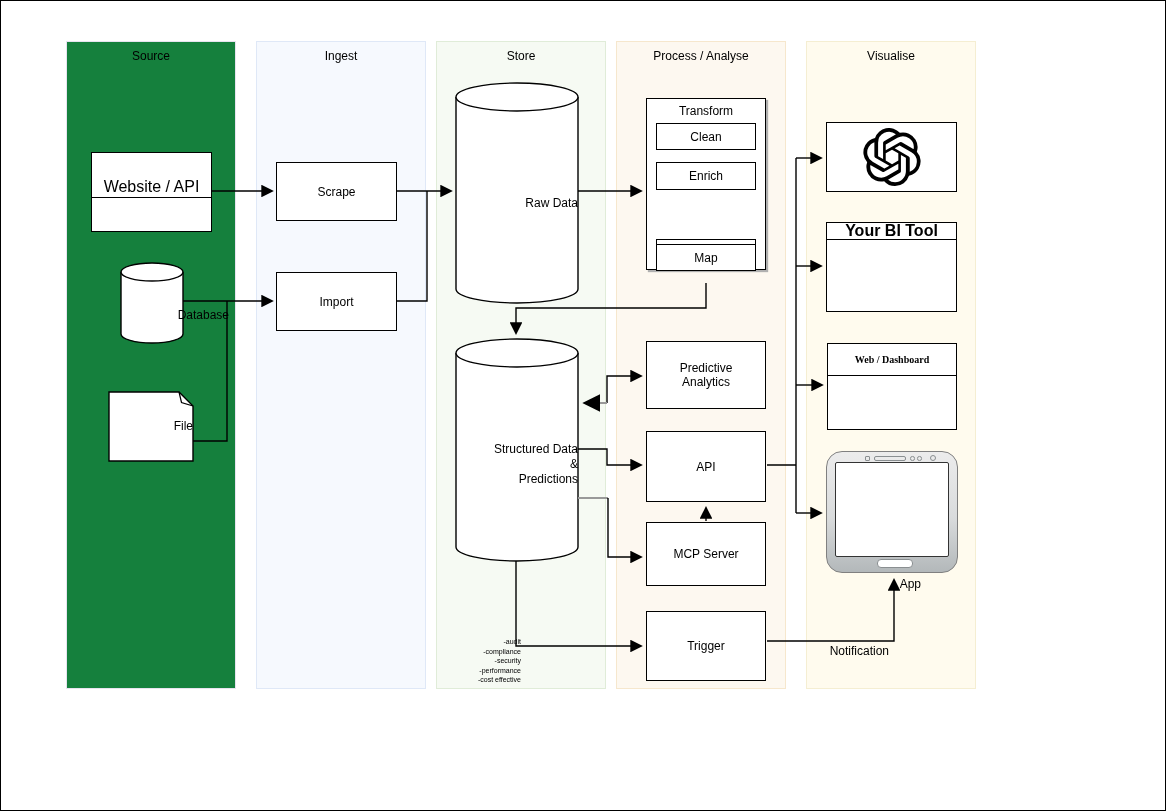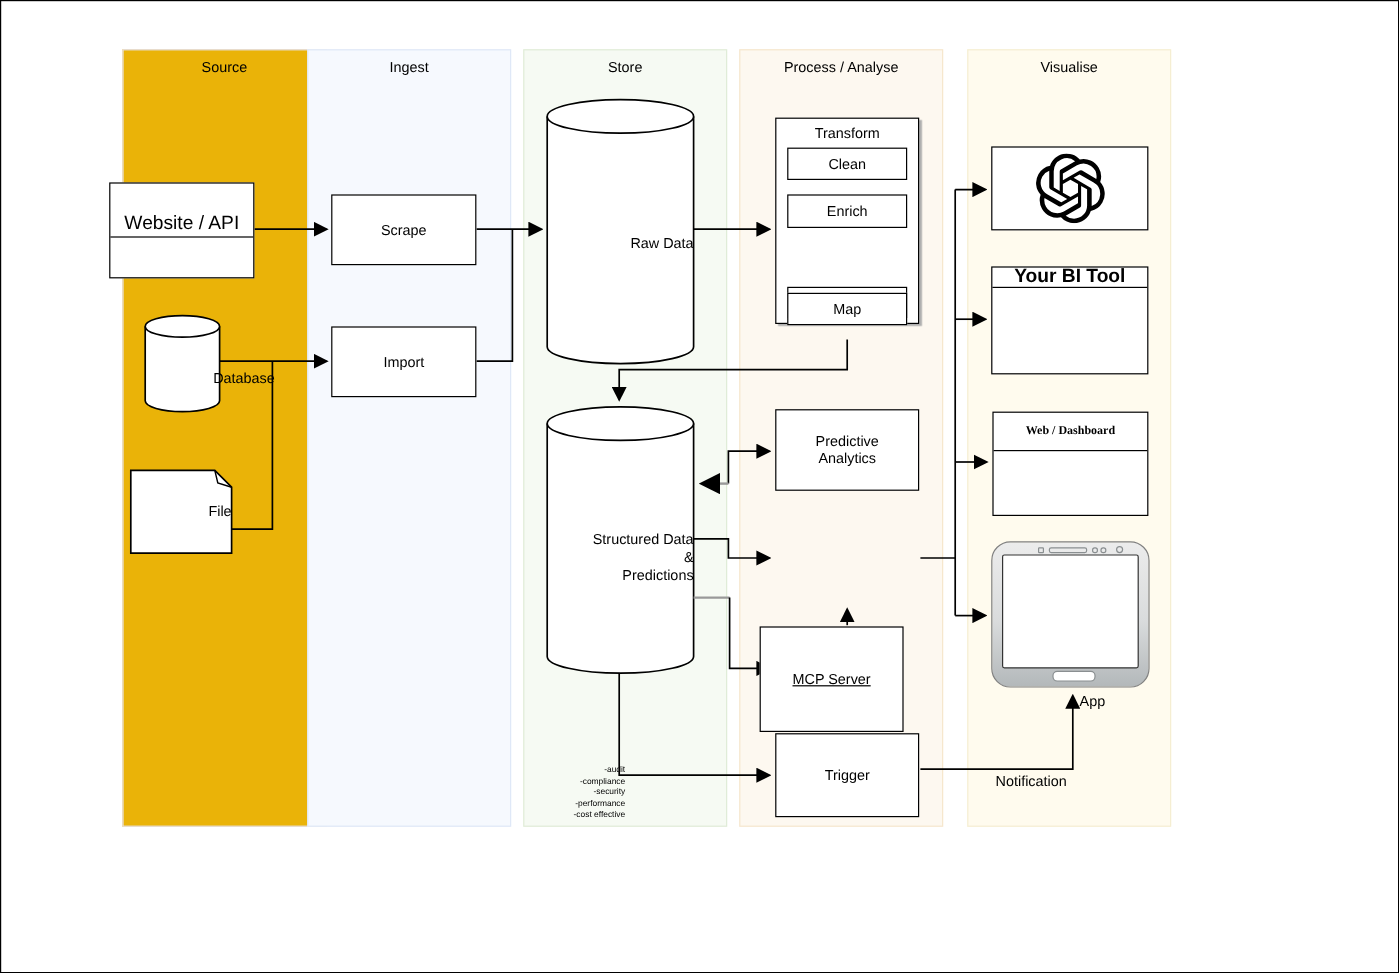--- a/index.html
+++ b/index.html
@@ -1,20 +1,20 @@
 <!DOCTYPE html>
 <html><head>
 <meta charset="utf-8">
 <style>
   html,body{margin:0;padding:0;background:#fff;}
   body{font-family:"Liberation Sans","DejaVu Sans",sans-serif;color:#000;}
   .frame{position:relative;width:1166px;height:811px;border:1px solid #000;box-sizing:border-box;background:#fff;overflow:hidden;}
   .lane{position:absolute;top:40px;width:170px;height:648px;box-sizing:border-box;z-index:1;}
   .lane-title{text-align:center;padding-top:7px;font-size:12px;}
-  .lane-source{left:65px;background:#eab308;border:1px solid #e7e3f0;margin-left:36px;}
+  .lane-source{left:65px;background:#15803d;border:1px solid #e7e3f0;}
   .lane-ingest{left:255px;background:#f6f9fe;border:1px solid #dfe8f7;}
   .lane-store{left:435px;background:#f6faf3;border:1px solid #e0ecd8;}
   .lane-process{left:615px;background:#fdf8f0;border:1px solid #f6e7cd;}
   .lane-visualise{left:805px;background:#fffbee;border:1px solid #f5eed2;}
   svg.wires{position:absolute;left:0;top:0;z-index:2;pointer-events:none;}
   .node{position:absolute;box-sizing:border-box;background:#fff;border:1.5px solid #000;z-index:3;
         display:flex;align-items:center;justify-content:center;font-size:12px;text-align:center;}
   .node .hdr{position:absolute;left:0;top:0;right:0;box-sizing:border-box;border-bottom:1.5px solid #000;
         display:flex;align-items:center;justify-content:center;}
   .floatlabel{position:absolute;z-index:4;font-size:12px;text-align:right;}
@@ -139,21 +139,24 @@
     <div class="node" style="left:9px;top:92px;width:100px;height:26px;margin-top:48px;">
       <span>Link</span>
     </div>
     <div class="node" style="left:9px;top:145px;width:100px;height:27px;">
       <span>Map</span>
     </div>
   </div>
   <div class="node" style="left:645px;top:340px;width:120px;height:68px;">
     <span style="width:80px;">Predictive Analytics</span>
   </div>
-  <div class="node" style="left:632px;top:521px;width:120px;height:88px;text-decoration:underline;">
+  <div class="node" style="left:645px;top:430px;width:120px;height:71px;">
+    <span>API</span>
+  </div>
+  <div class="node" style="left:645px;top:521px;width:120px;height:64px;">
     <span>MCP Server</span>
   </div>
   <div class="node" style="left:645px;top:610px;width:120px;height:70px;">
     <span>Trigger</span>
   </div>
 
   <div class="node" style="left:825px;top:121px;width:131px;height:70px;">
     <span style="display:flex;align-items:center;justify-content:center;">
       <svg width="58" height="58" viewBox="0 0 24 24" fill="#000000">
         <path d="M22.2819 9.8211a5.9847 5.9847 0 0 0-.5157-4.9108 6.0462 6.0462 0 0 0-6.5098-2.9A6.0651 6.0651 0 0 0 4.9807 4.1818a5.9847 5.9847 0 0 0-3.9977 2.9 6.0462 6.0462 0 0 0 .7427 7.0966 5.98 5.98 0 0 0 .511 4.9107 6.051 6.051 0 0 0 6.5146 2.9001A5.9847 5.9847 0 0 0 13.2599 24a6.0557 6.0557 0 0 0 5.7718-4.2058 5.9894 5.9894 0 0 0 3.9977-2.9001 6.0557 6.0557 0 0 0-.7475-7.073zm-9.022 12.6081a4.4755 4.4755 0 0 1-2.8764-1.0408l.1419-.0804 4.7783-2.7582a.7948.7948 0 0 0 .3927-.6813v-6.7369l2.02 1.1686a.071.071 0 0 1 .038.0615v5.5826a4.504 4.504 0 0 1-4.4945 4.4849zm-9.6607-4.1254a4.4708 4.4708 0 0 1-.5346-3.0137l.142.0852 4.783 2.7582a.7712.7712 0 0 0 .7806 0l5.8428-3.3685v2.3324a.0804.0804 0 0 1-.0332.0615L9.74 19.9502a4.4992 4.4992 0 0 1-6.1408-1.6464zM2.3408 7.8956a4.485 4.485 0 0 1 2.3655-1.9728V11.6a.7664.7664 0 0 0 .3879.6765l5.8144 3.3543-2.0201 1.1685a.0757.0757 0 0 1-.071 0l-4.8303-2.7865A4.504 4.504 0 0 1 2.3408 7.8956zm16.5963 3.8558L13.1038 8.364 15.1192 7.2a.0757.0757 0 0 1 .071 0l4.8303 2.7913a4.4944 4.4944 0 0 1-.6765 8.1042v-5.6772a.79.79 0 0 0-.407-.667zm2.0107-3.0231l-.142-.0852-4.7735-2.7818a.7759.7759 0 0 0-.7854 0L9.409 9.2297V6.8974a.0662.0662 0 0 1 .0284-.0615l4.8303-2.7866a4.4992 4.4992 0 0 1 6.6802 4.66zM8.3065 12.863l-2.02-1.1638a.0804.0804 0 0 1-.038-.0567V6.0742a4.4992 4.4992 0 0 1 7.3757-3.4537l-.142.0805L8.704 5.459a.7948.7948 0 0 0-.3927.6813zm1.0976-2.3654l2.602-1.4998 2.6069 1.4998v2.9994l-2.5974 1.4997-2.6067-1.4997Z"></path>

